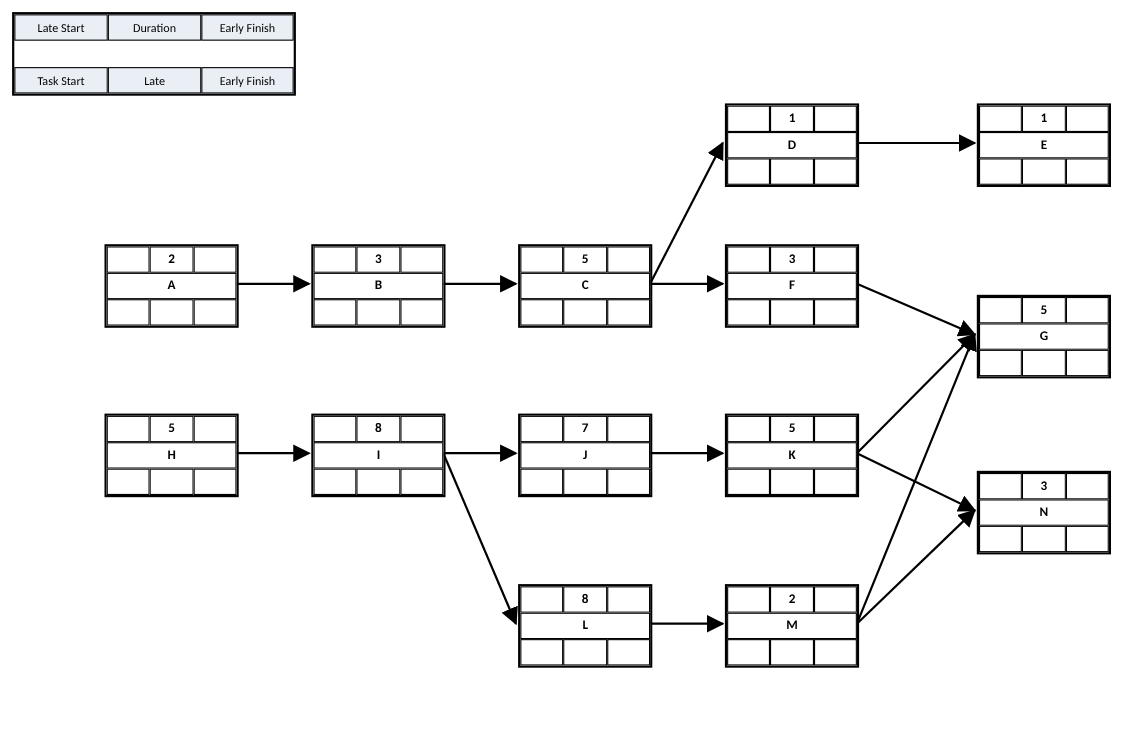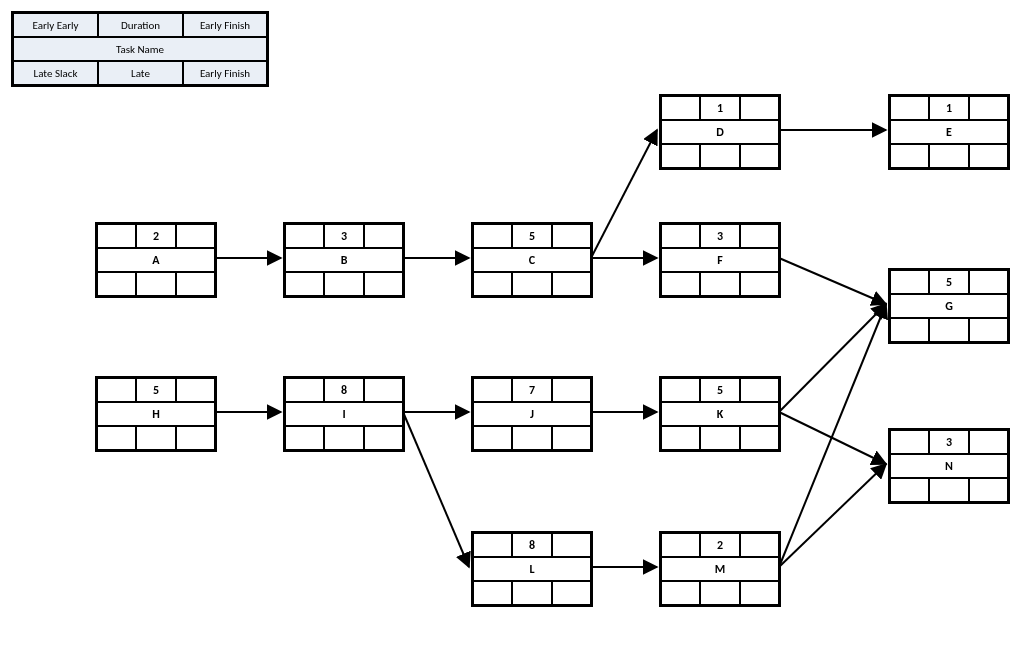--- a/index.html
+++ b/index.html
@@ -7,25 +7,24 @@
   .box{position:absolute;border:2px solid #000}
   .cell{position:absolute;border:1px solid #000;box-sizing:border-box;display:flex;align-items:center;justify-content:center;background:#fff;font-weight:600}
   .name{font-weight:700}
   .legend .cell{background:#eaeff6;font-weight:400;font-size:11px}
   .legend .name{font-weight:400}
 </style>
 </head>
 <body>
 
 <div class="box legend" style="left:11px;top:11px;width:254px;height:72px">
-  <div class="cell" style="left:0;top:0;width:85px;height:24px">Early Early</div>
+  <div class="cell" style="left:0;top:0;width:85px;height:24px">Late Start</div>
   <div class="cell" style="left:85px;top:0;width:85px;height:24px">Duration</div>
   <div class="cell" style="left:170px;top:0;width:84px;height:24px">Early Finish</div>
-  <div class="cell name" style="left:0;top:24px;width:254px;height:24px">Task Name</div>
-  <div class="cell" style="left:0;top:48px;width:85px;height:24px">Late Slack</div>
+  <div class="cell" style="left:0;top:48px;width:85px;height:24px">Task Start</div>
   <div class="cell" style="left:85px;top:48px;width:85px;height:24px">Late</div>
   <div class="cell" style="left:170px;top:48px;width:84px;height:24px">Early Finish</div>
 </div>
 
 <svg id="edges" width="1024" height="664">
   <defs>
     <marker id="ah" viewBox="0 0 10 10" refX="9" refY="5" markerWidth="8" markerHeight="8" orient="auto-start-reverse">
       <path d="M0,0 L10,5 L0,10 z" fill="#000"></path>
     </marker>
   </defs>

